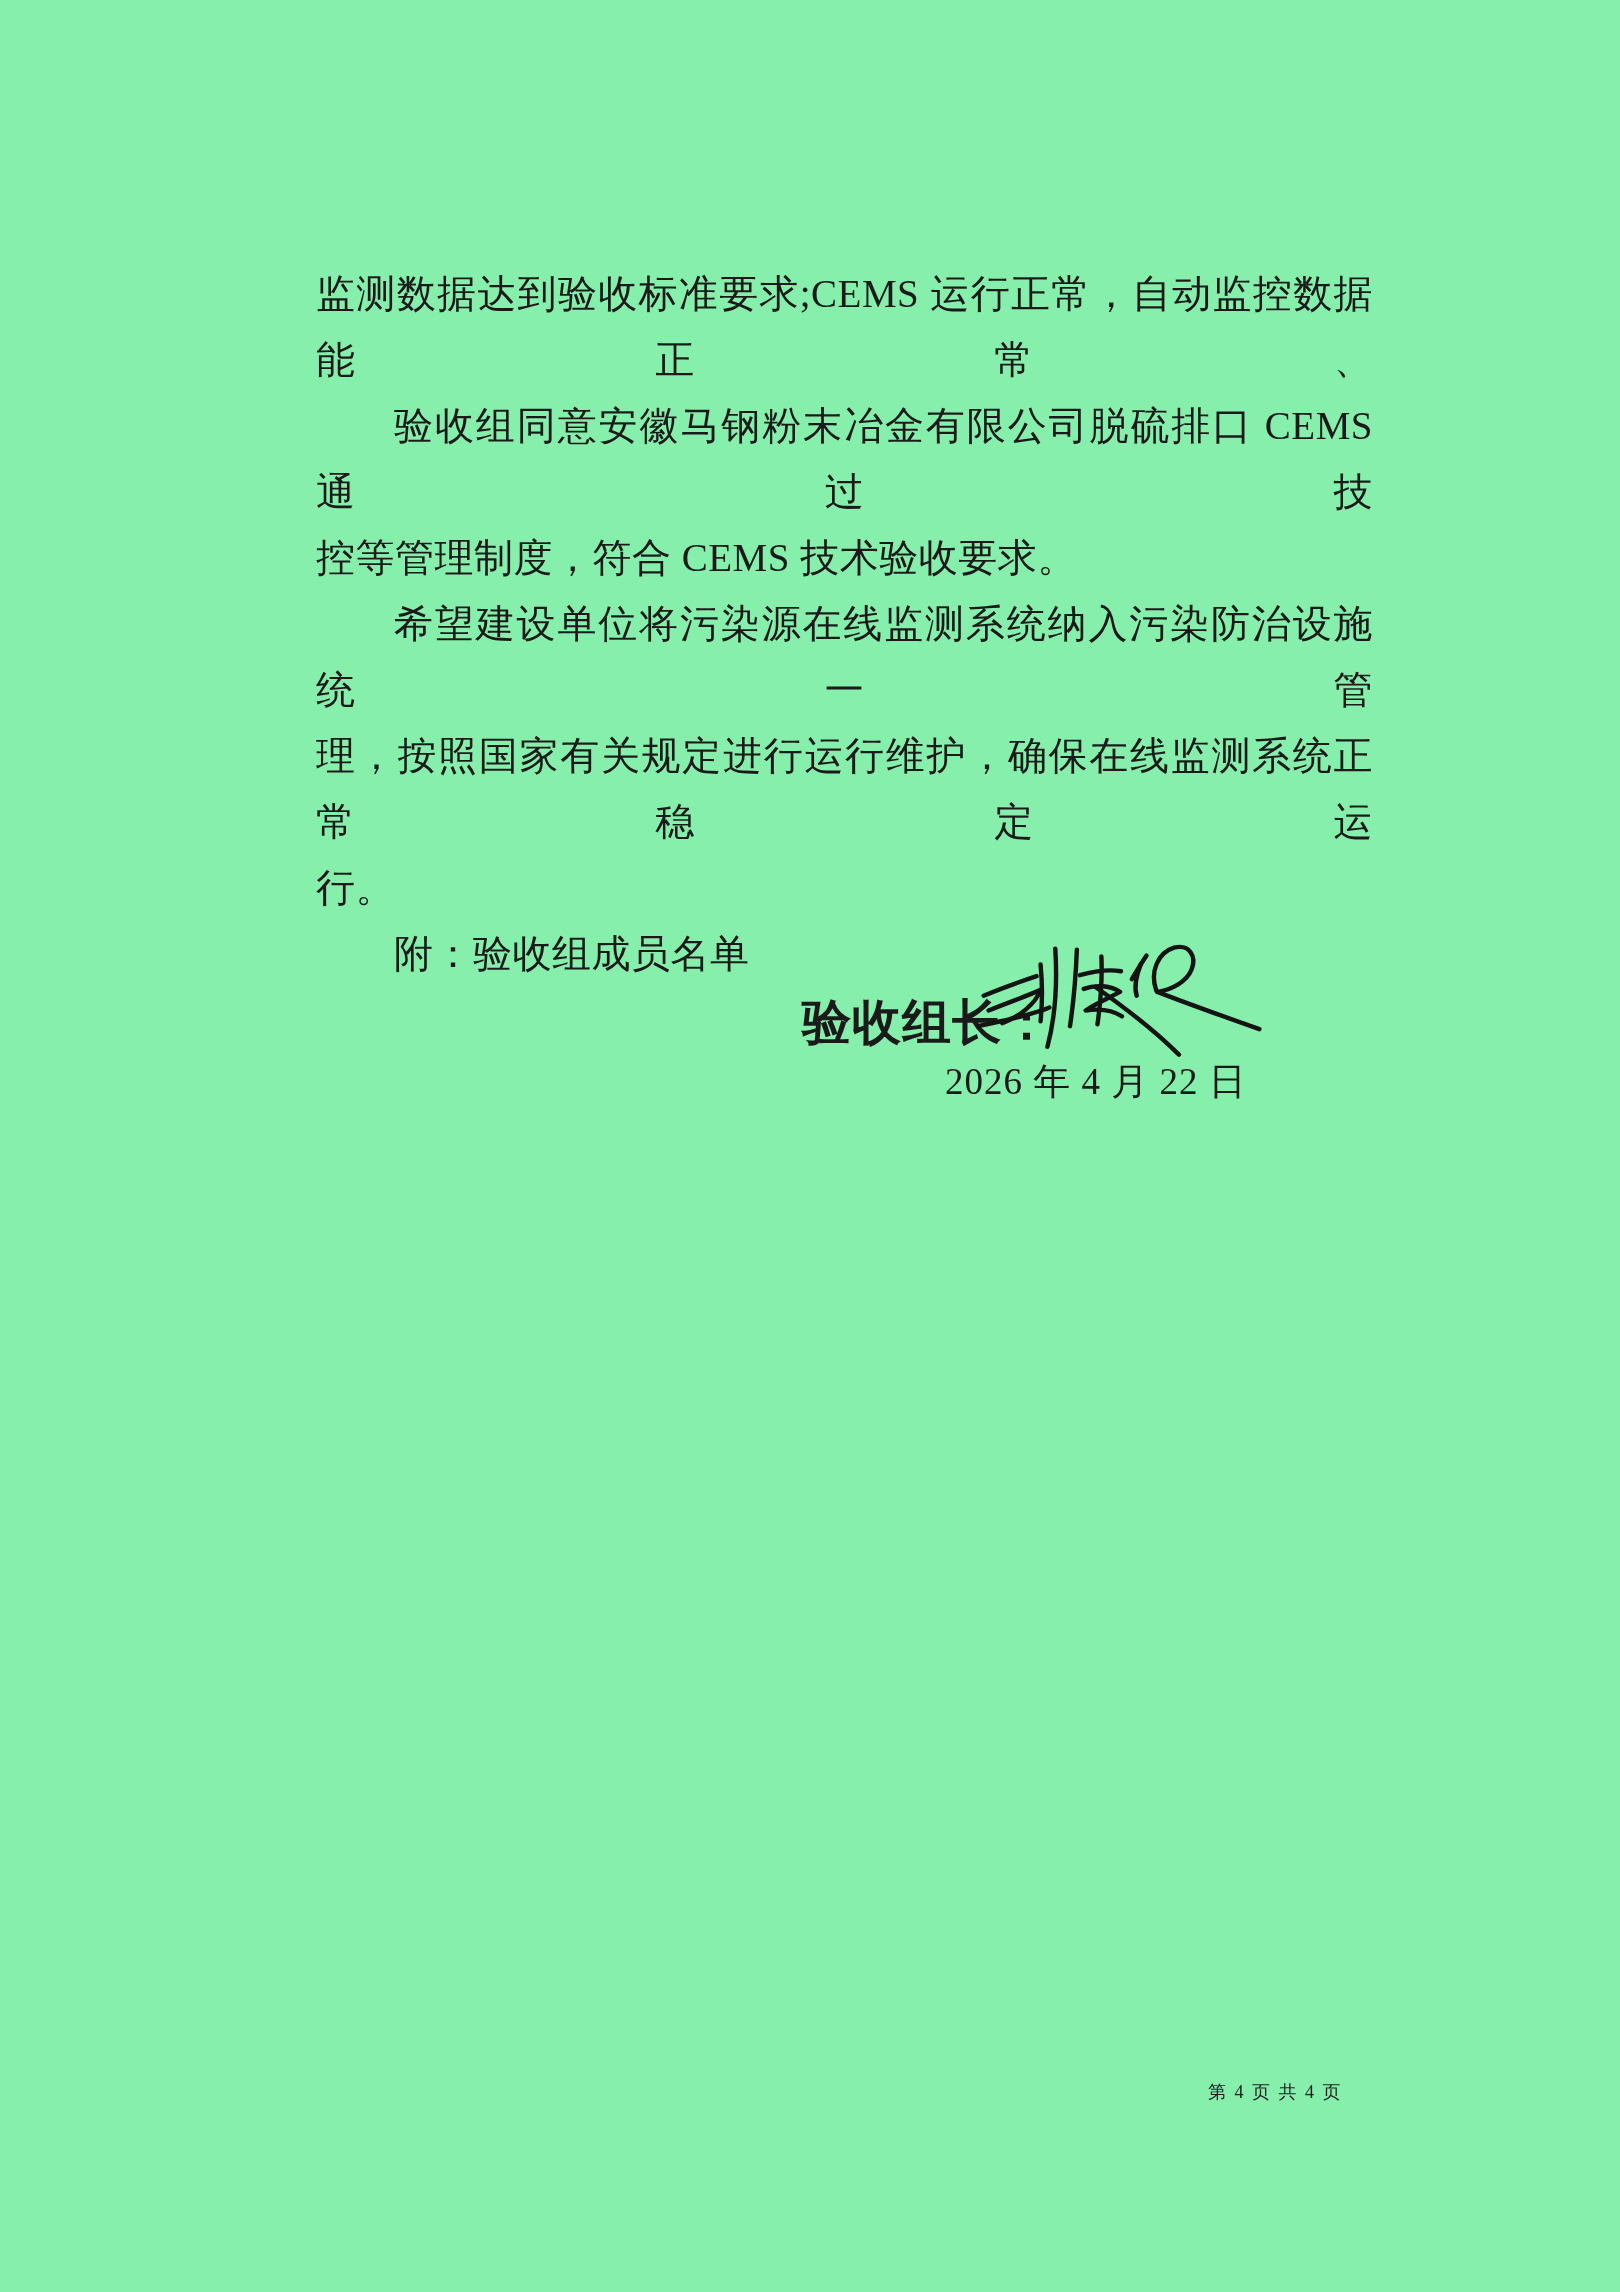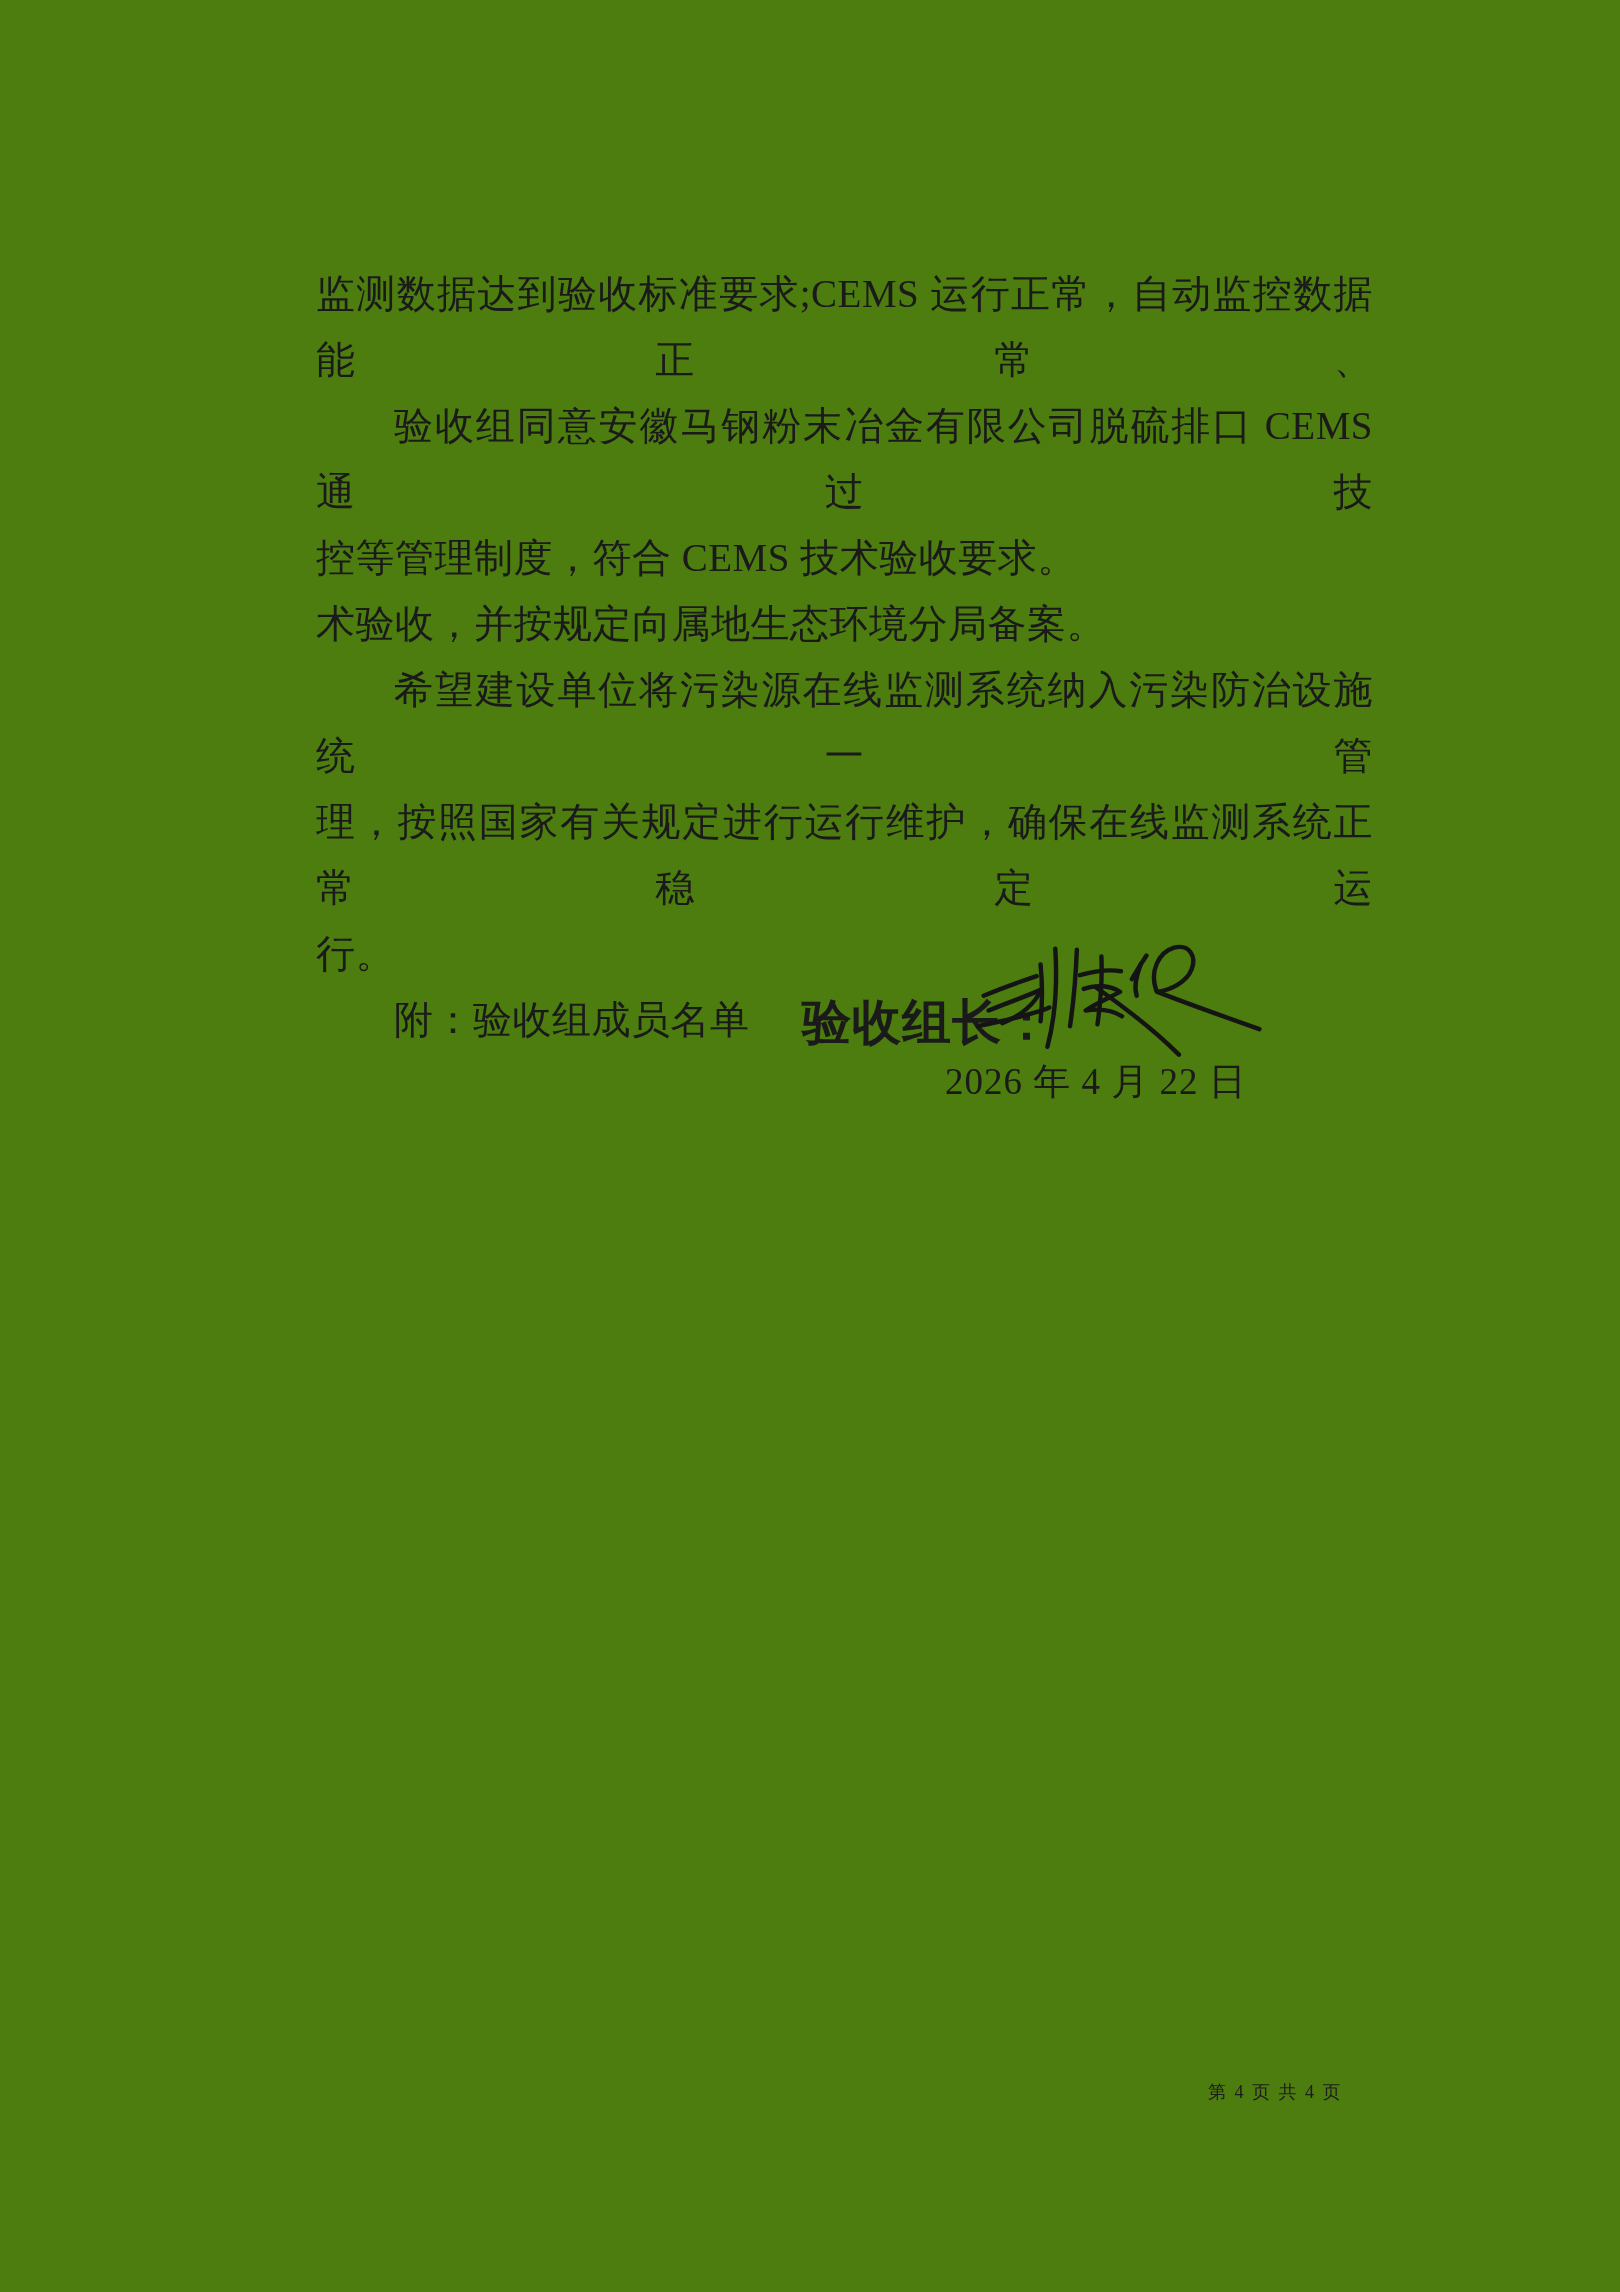--- a/index.html
+++ b/index.html
@@ -5,21 +5,21 @@
   html,body{
     margin:0;
     padding:0;
     background:#ffffff;
     font-family:"Liberation Serif","DejaVu Serif",serif;
   }
   .page{
     position:relative;
     width:1620px;
     height:2293px;
-    background:#4d7c0f;
+    background:#86efac;
     color:#181818;
     overflow:hidden;
   }
   
   .body-text{
     position:absolute;
     left:316px;
     top:261px;
     width:1057px;
     font-size:39px;
@@ -79,21 +79,20 @@
 </style>
 </head>
 <body>
 
 <div class="page">
 
   <main class="body-text">
     <div class="line just">监测数据达到验收标准要求;CEMS 运行正常，自动监控数据能正常、</div>
     <div class="line just indent">验收组同意安徽马钢粉末冶金有限公司脱硫排口 CEMS 通过技</div>
     <div class="line">控等管理制度，符合 CEMS 技术验收要求。</div>
-    <div class="line">术验收，并按规定向属地生态环境分局备案。</div>
     <div class="line just indent">希望建设单位将污染源在线监测系统纳入污染防治设施统一管</div>
     <div class="line just">理，按照国家有关规定进行运行维护，确保在线监测系统正常稳定运</div>
     <div class="line">行。</div>
     <div class="line indent">附：验收组成员名单</div>
   </main>
 
   <span class="sig-label">验收组长：</span>
 
   <svg class="signature-svg" viewBox="0 0 320 160" fill="none" stroke="#141414" stroke-width="4.5" stroke-linecap="round" stroke-linejoin="round" aria-label="刘建设">
 

